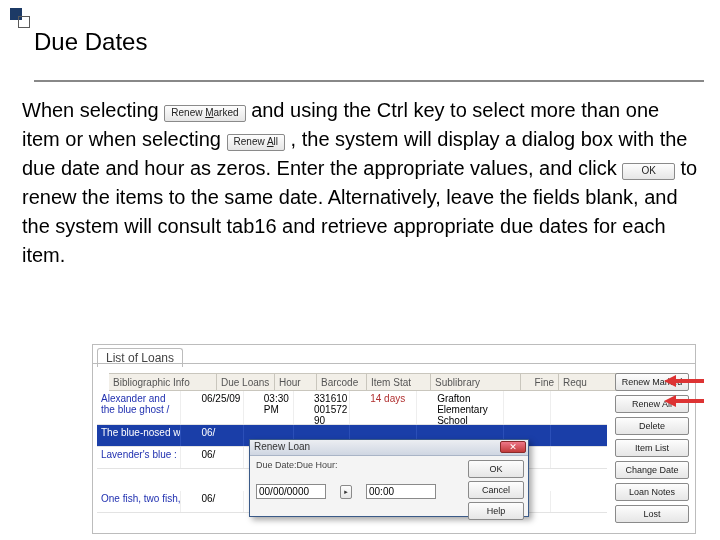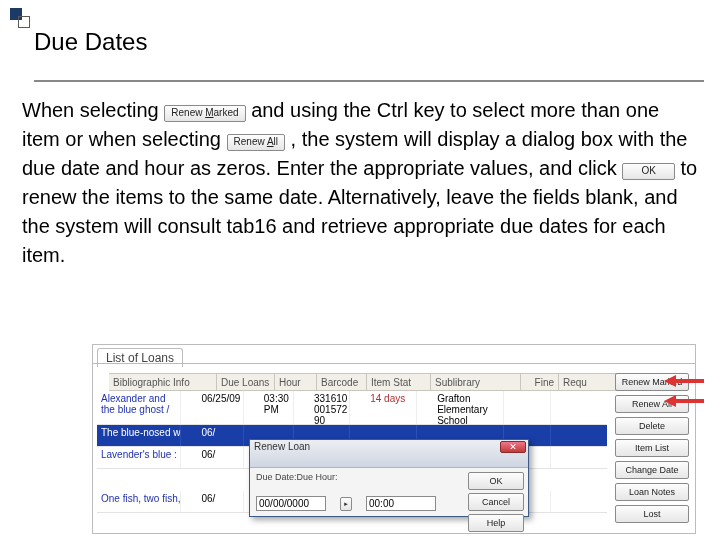--- a/index.html
+++ b/index.html
@@ -152,21 +152,21 @@
   
   .dialog {
     position: absolute;
     left: 156px; top: 94px;
     width: 280px; height: 78px;
     background: #f4f4f4;
     border: 1px solid #3a5a88;
     box-shadow: 3px 3px 6px rgba(0,0,0,.35);
   }
   .dialog .bar {
-    height: 28px;
+    height: 16px;
     background: linear-gradient(#eceef2, #cfd6e2);
     border-bottom: 1px solid #a9b4c6;
     position: relative;
     padding: 1px 4px;
     font-size: 10px;
     color: #333;
   }
   .dialog .bar .x {
     position: absolute; right: 2px; top: 1px;
     width: 26px; height: 12px;

